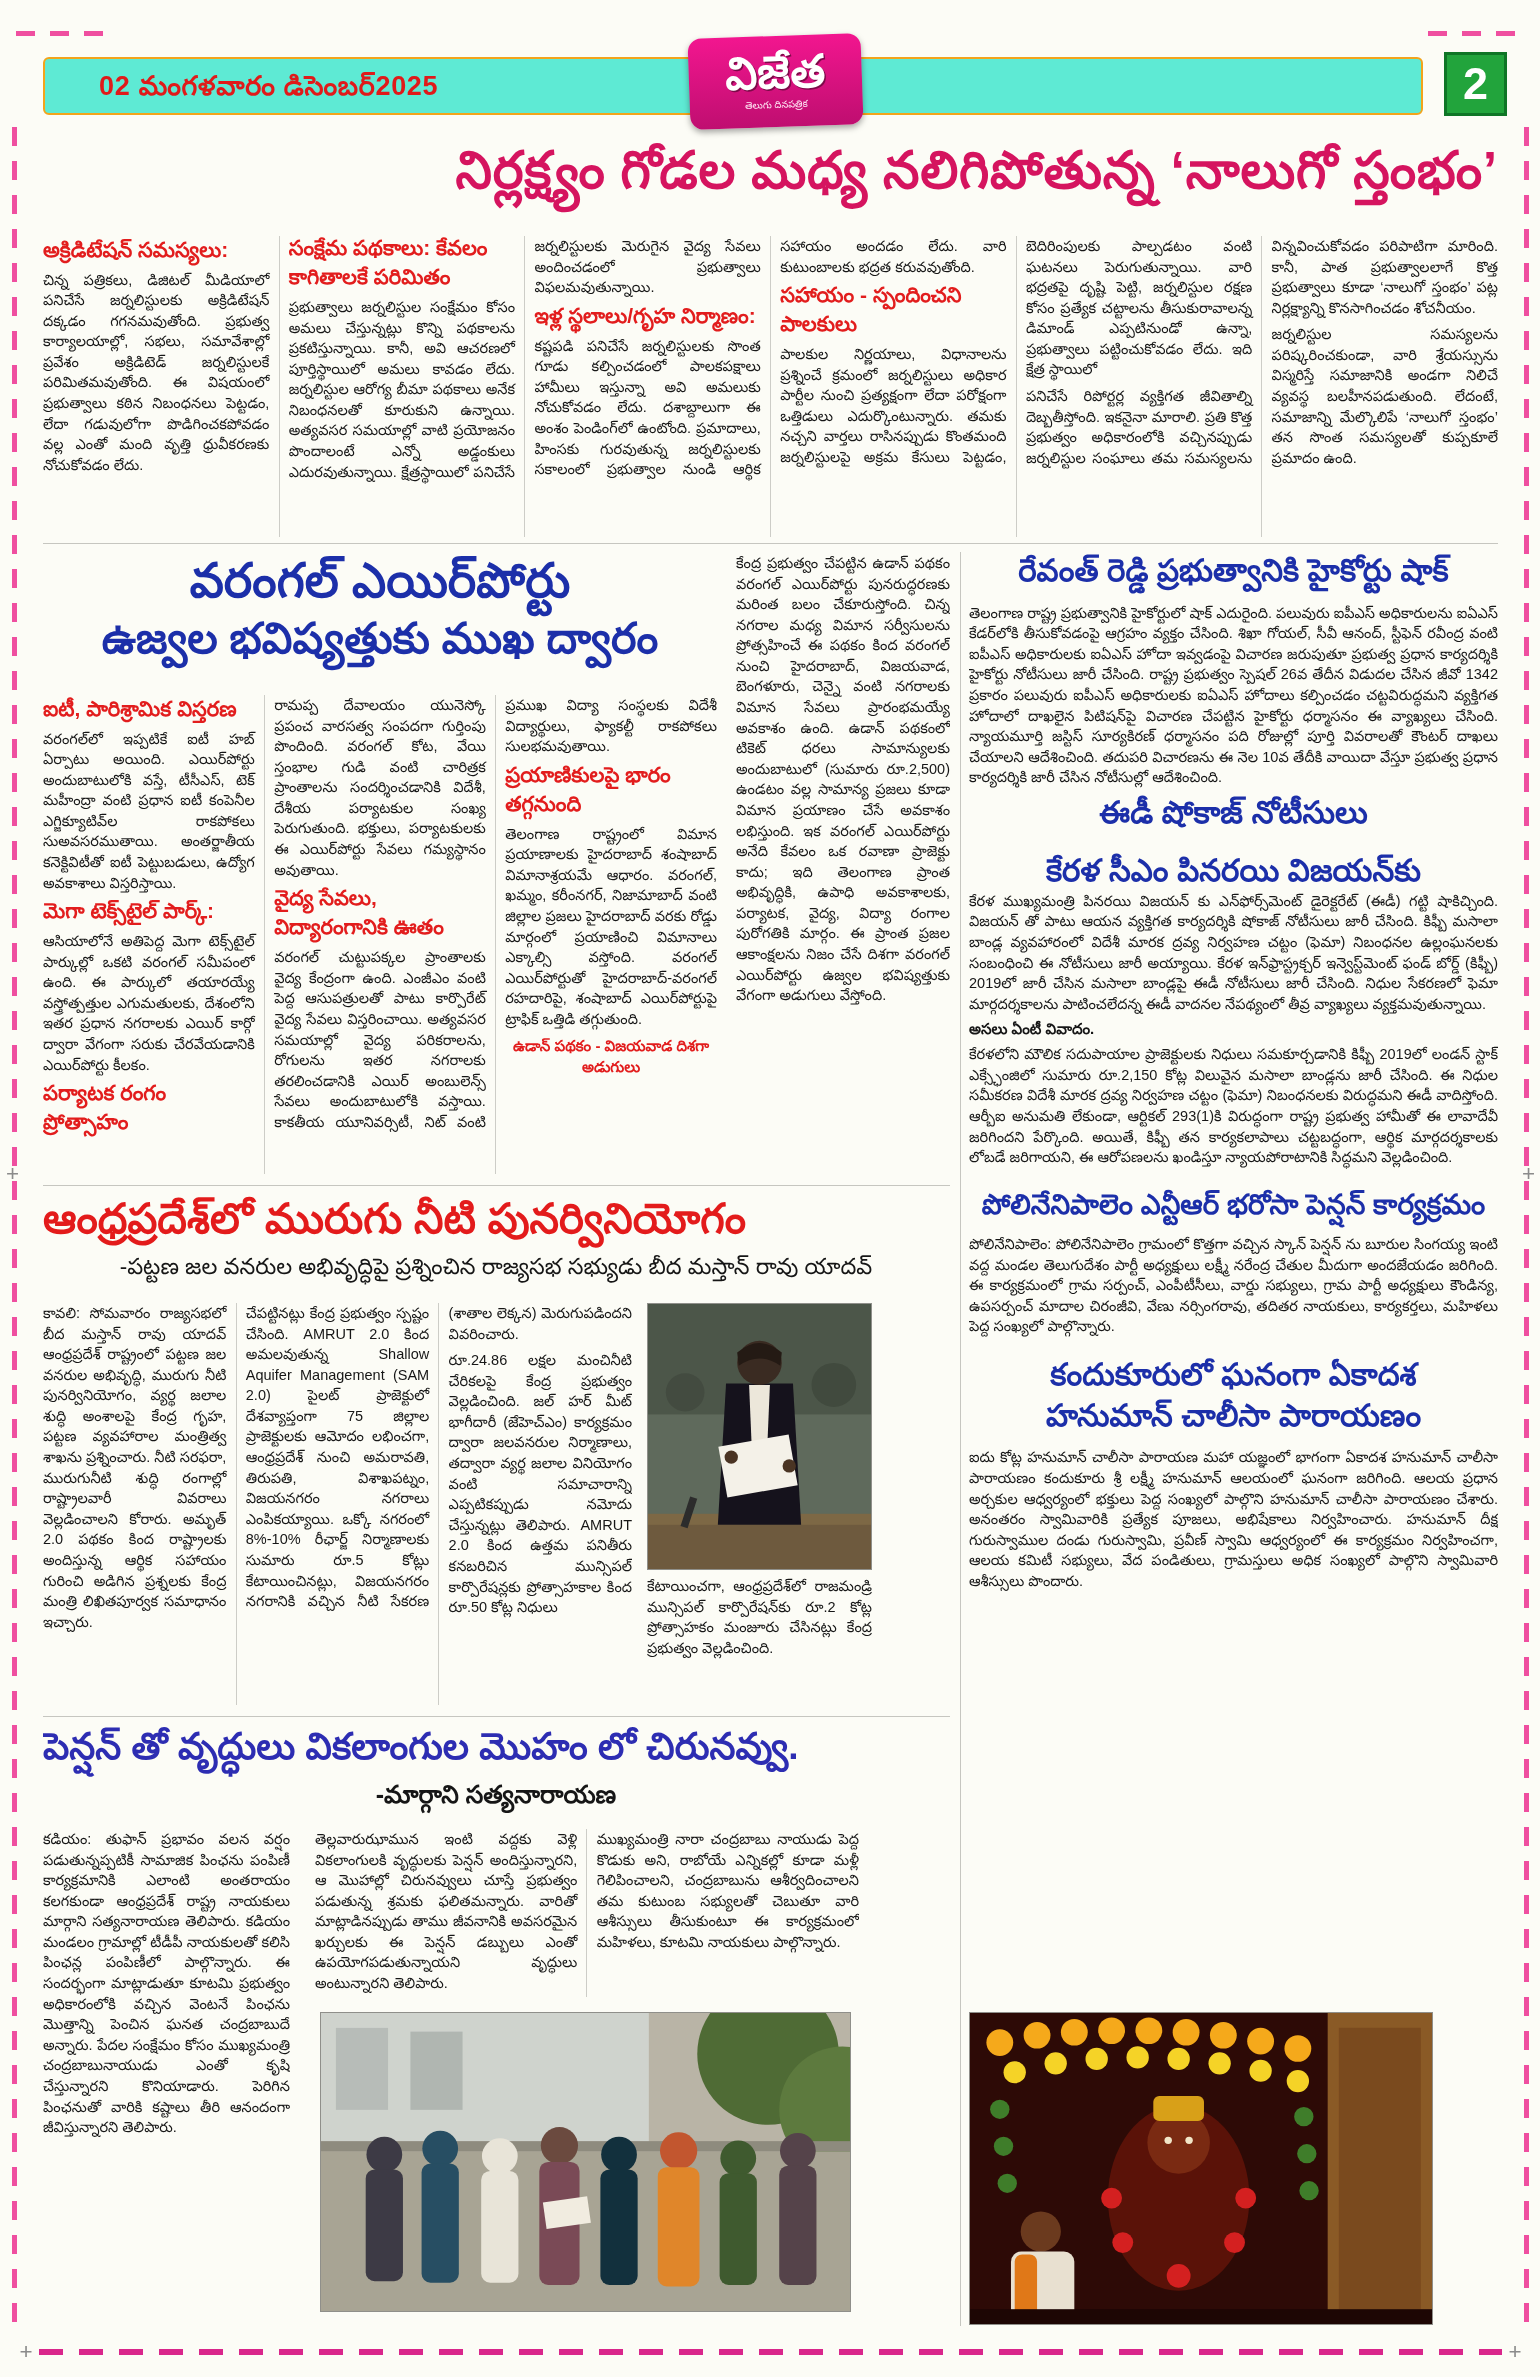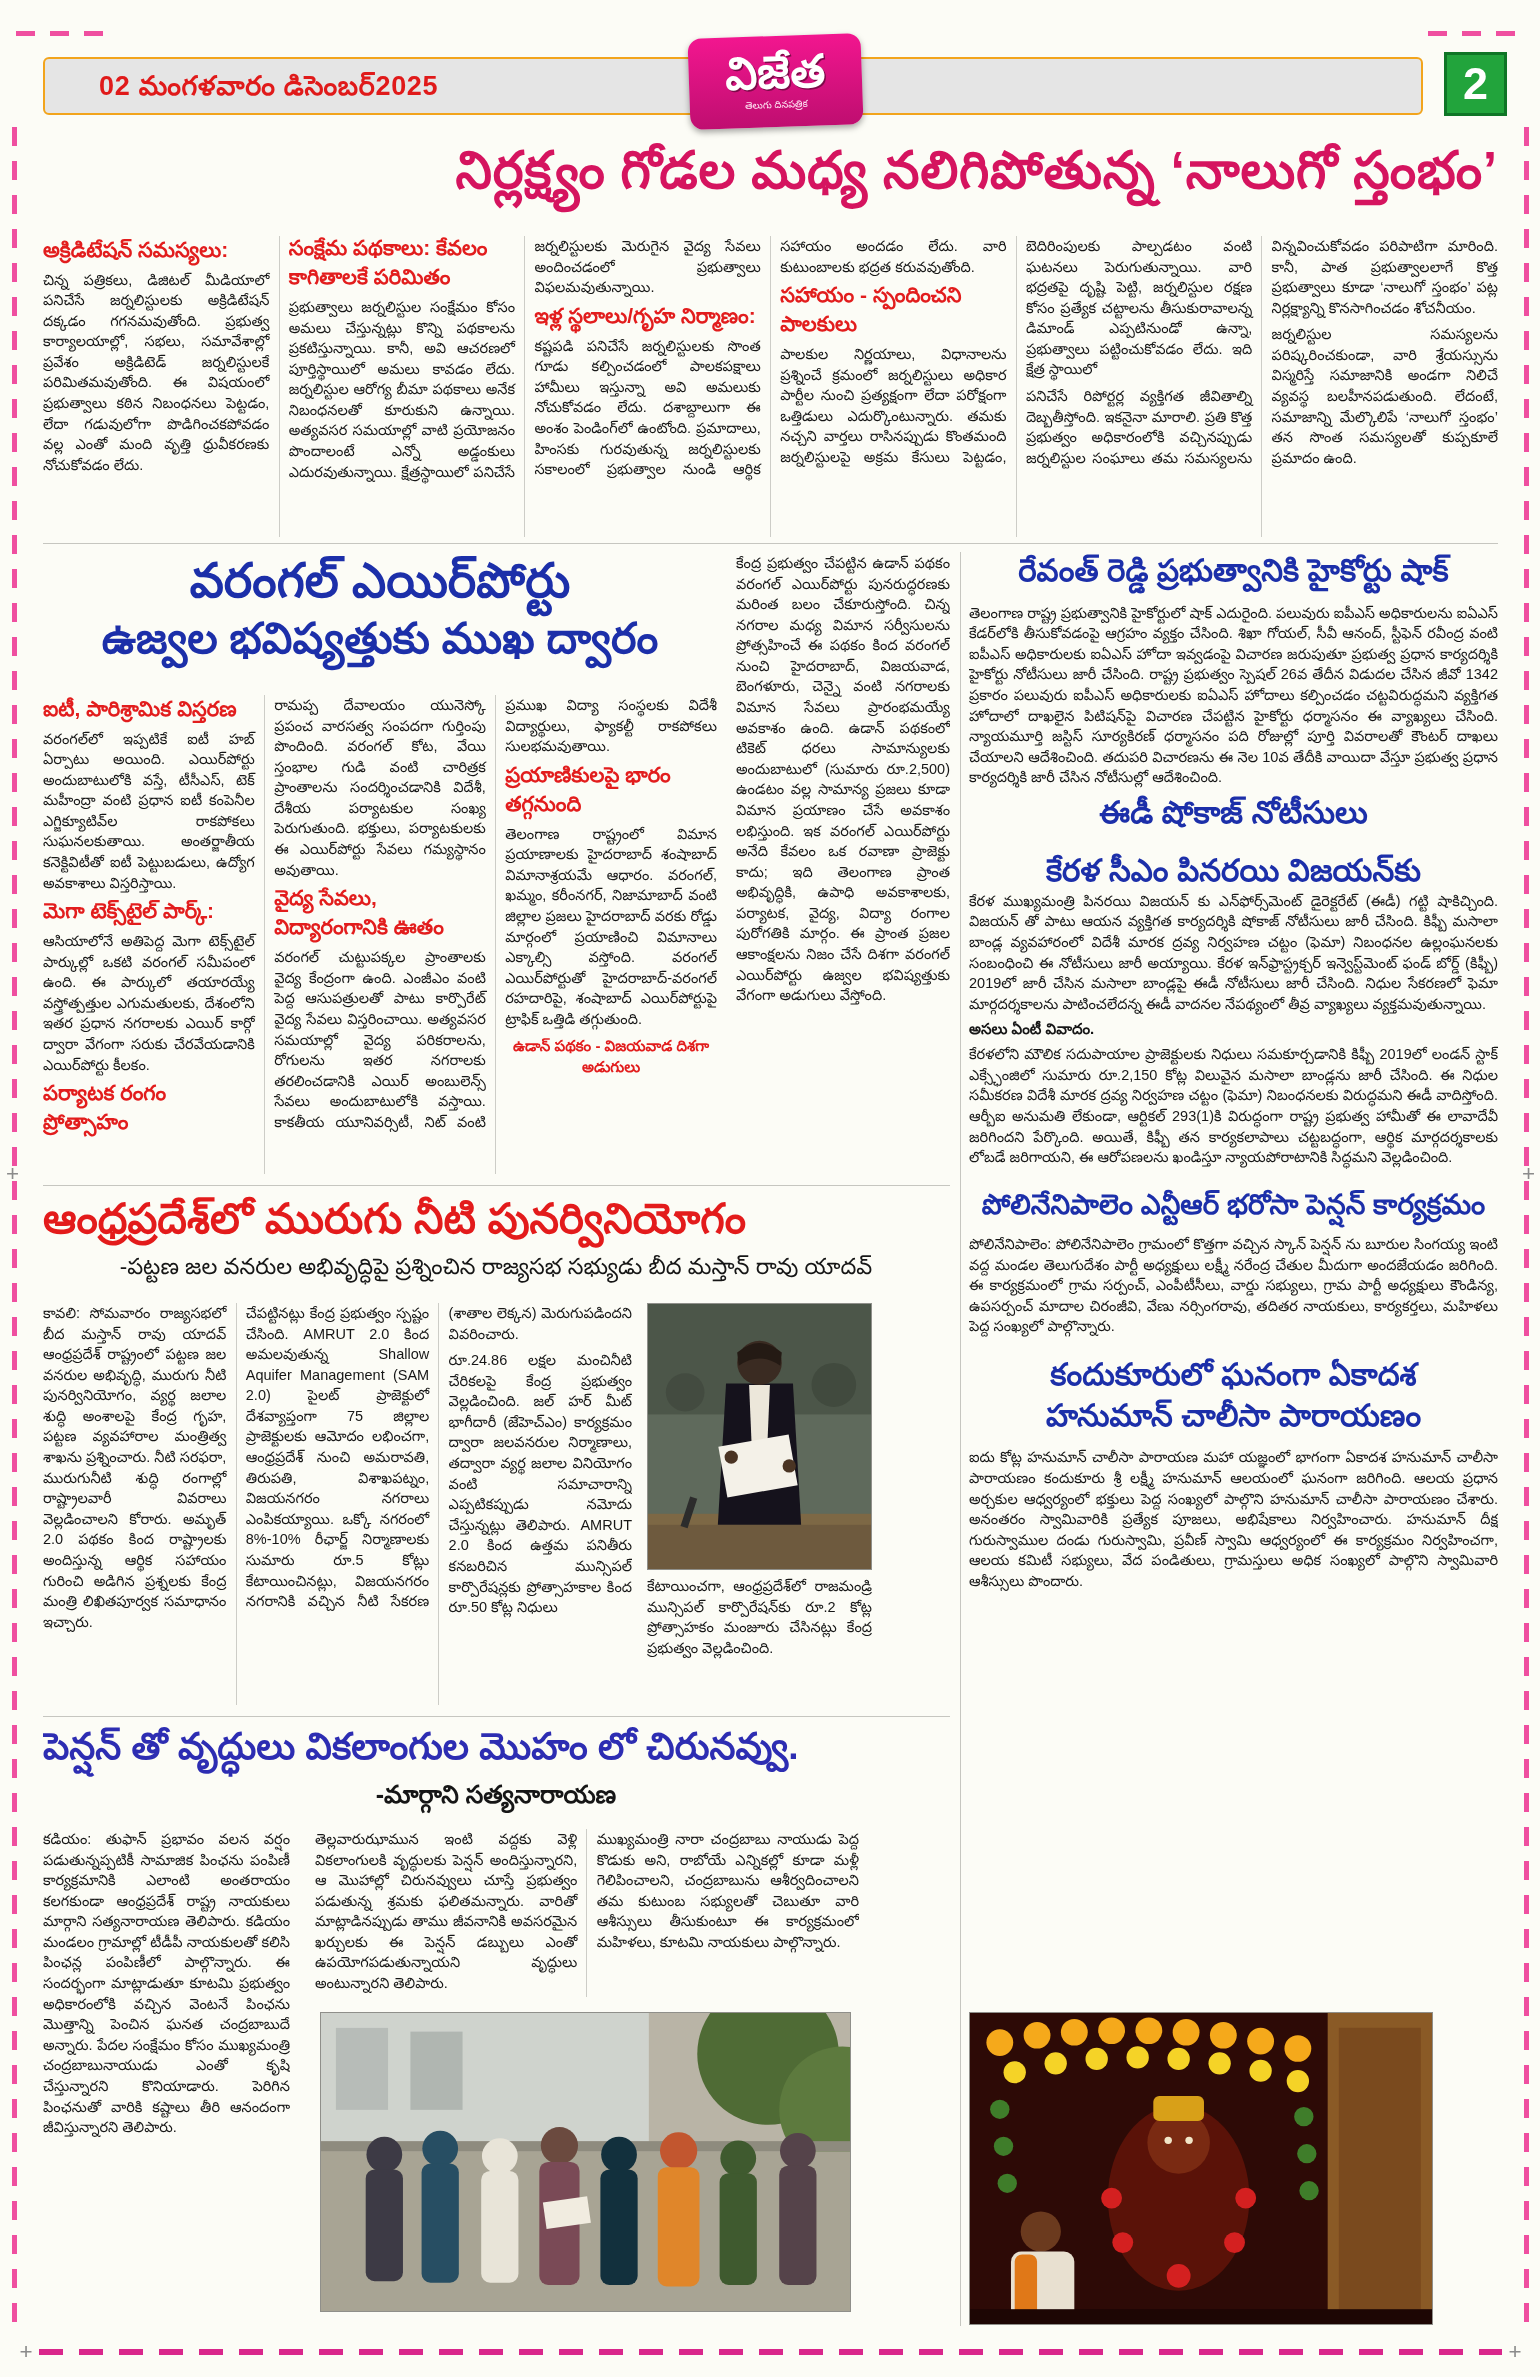--- a/index.html
+++ b/index.html
@@ -12,21 +12,21 @@
          background:repeating-linear-gradient(to bottom,#ef4fa0 0 19.4px,transparent 19.4px 34px)}
   .vdash.left{left:12px}.vdash.right{right:12px}
   .tdash{position:absolute;top:31px;height:5.2px;width:97px;
          background:repeating-linear-gradient(to right,#ef4fa0 0 19.4px,transparent 19.4px 34px)}
   .tdash.left{left:16.4px}.tdash.right{right:16.4px}
   .hdash{position:absolute;left:39px;right:39px;bottom:22.4px;height:6px;
          background:repeating-linear-gradient(to right,#d9268b 0 24px,transparent 24px 40px)}
   .regmark{position:absolute;color:#8b8b8b;font-size:22.4px;line-height:1}
 
   
-  .topbar{position:absolute;left:43px;top:57px;width:1380px;height:58px;background:#e5e5e5;
+  .topbar{position:absolute;left:43px;top:57px;width:1380px;height:58px;background:#5eead4;
           border:2.2px solid #f2a41c;border-radius:6px}
   .datetext{position:absolute;left:54px;top:0;height:54px;line-height:54px;font-size:27px;
             font-weight:bold;color:#e01a1a;letter-spacing:0.7px}
   .logo{position:absolute;left:689px;top:36px;width:173px;height:91px;z-index:3;
         background:linear-gradient(180deg,#f2168f,#bf0e70);border-radius:13.4px;
         box-shadow:0 3px 6px rgba(0,0,0,.35);transform:rotate(-2deg);
         display:flex;flex-direction:column;align-items:center;justify-content:center}
   .logo .main{color:#fff;font-size:45px;font-weight:bold;text-shadow:1.5px 1.5px 0 #7d0a49;line-height:1}
   .logo .tag{color:#ffe9f5;font-size:9.7px;margin-top:4.5px}
   .pagenum{position:absolute;left:1444px;top:52px;width:63px;height:64px;background:#22a43c;
@@ -127,21 +127,21 @@
     <div class="bt">జర్నలిస్టుల సమస్యలను పరిష్కరించకుండా, వారి శ్రేయస్సును విస్మరిస్తే సమాజానికి అండగా నిలిచే వ్యవస్థ బలహీనపడుతుంది. లేదంటే, సమాజాన్ని మేల్కొలిపే ‘నాలుగో స్తంభం’ తన సొంత సమస్యలతో కుప్పకూలే ప్రమాదం ఉంది.</div>
   </div>
 
   <div class="rule-h" style="left:43px;top:543px;width:1455px"></div>
   <div class="rule-v" style="left:960px;top:552px;height:1774px"></div>
 
   <div class="war-h1 blue-h">వరంగల్ ఎయిర్‌పోర్టు</div>
   <div class="war-h2 blue-h">ఉజ్వల భవిష్యత్తుకు ముఖ ద్వారం</div>
   <div class="war-body cols">
     <span class="sh">ఐటీ, పారిశ్రామిక విస్తరణ</span>
-    <div class="bt">వరంగల్‌లో ఇప్పటికే ఐటీ హబ్ ఏర్పాటు అయింది. ఎయిర్‌పోర్టు అందుబాటులోకి వస్తే, టీసీఎస్, టెక్ మహీంద్రా వంటి ప్రధాన ఐటీ కంపెనీల ఎగ్జిక్యూటివ్‌ల రాకపోకలు సుఘనలకుతాయి. అంతర్జాతీయ కనెక్టివిటీతో ఐటీ పెట్టుబడులు, ఉద్యోగ అవకాశాలు విస్తరిస్తాయి.</div>
+    <div class="bt">వరంగల్‌లో ఇప్పటికే ఐటీ హబ్ ఏర్పాటు అయింది. ఎయిర్‌పోర్టు అందుబాటులోకి వస్తే, టీసీఎస్, టెక్ మహీంద్రా వంటి ప్రధాన ఐటీ కంపెనీల ఎగ్జిక్యూటివ్‌ల రాకపోకలు సుఅవసరముతాయి. అంతర్జాతీయ కనెక్టివిటీతో ఐటీ పెట్టుబడులు, ఉద్యోగ అవకాశాలు విస్తరిస్తాయి.</div>
     <span class="sh">మెగా టెక్స్‌టైల్ పార్క్:</span>
     <div class="bt">ఆసియాలోనే అతిపెద్ద మెగా టెక్స్‌టైల్ పార్కుల్లో ఒకటి వరంగల్ సమీపంలో ఉంది. ఈ పార్కులో తయారయ్యే వస్త్రోత్పత్తుల ఎగుమతులకు, దేశంలోని ఇతర ప్రధాన నగరాలకు ఎయిర్ కార్గో ద్వారా వేగంగా సరుకు చేరవేయడానికి ఎయిర్‌పోర్టు కీలకం.</div>
     <span class="sh">పర్యాటక రంగం ప్రోత్సాహం</span>
     <div class="bt">రామప్ప దేవాలయం యునెస్కో ప్రపంచ వారసత్వ సంపదగా గుర్తింపు పొందింది. వరంగల్ కోట, వేయి స్తంభాల గుడి వంటి చారిత్రక ప్రాంతాలను సందర్శించడానికి విదేశీ, దేశీయ పర్యాటకుల సంఖ్య పెరుగుతుంది. భక్తులు, పర్యాటకులకు ఈ ఎయిర్‌పోర్టు సేవలు గమ్యస్థానం అవుతాయి.</div>
     <span class="sh">వైద్య సేవలు, విద్యారంగానికి ఊతం</span>
     <div class="bt">వరంగల్ చుట్టుపక్కల ప్రాంతాలకు వైద్య కేంద్రంగా ఉంది. ఎంజీఎం వంటి పెద్ద ఆసుపత్రులతో పాటు కార్పొరేట్ వైద్య సేవలు విస్తరించాయి. అత్యవసర సమయాల్లో వైద్య పరికరాలను, రోగులను ఇతర నగరాలకు తరలించడానికి ఎయిర్ అంబులెన్స్ సేవలు అందుబాటులోకి వస్తాయి. కాకతీయ యూనివర్సిటీ, నిట్ వంటి ప్రముఖ విద్యా సంస్థలకు విదేశీ విద్యార్థులు, ఫ్యాకల్టీ రాకపోకలు సులభమవుతాయి.</div>
     <span class="sh">ప్రయాణికులపై భారం తగ్గనుంది</span>
     <div class="bt">తెలంగాణ రాష్ట్రంలో విమాన ప్రయాణాలకు హైదరాబాద్ శంషాబాద్ విమానాశ్రయమే ఆధారం. వరంగల్, ఖమ్మం, కరీంనగర్, నిజామాబాద్ వంటి జిల్లాల ప్రజలు హైదరాబాద్ వరకు రోడ్డు మార్గంలో ప్రయాణించి విమానాలు ఎక్కాల్సి వస్తోంది. వరంగల్ ఎయిర్‌పోర్టుతో హైదరాబాద్-వరంగల్ రహదారిపై, శంషాబాద్ ఎయిర్‌పోర్టుపై ట్రాఫిక్ ఒత్తిడి తగ్గుతుంది.</div>
     <span class="udan">ఉడాన్ పథకం - విజయవాడ దిశగా అడుగులు</span>
   </div>

